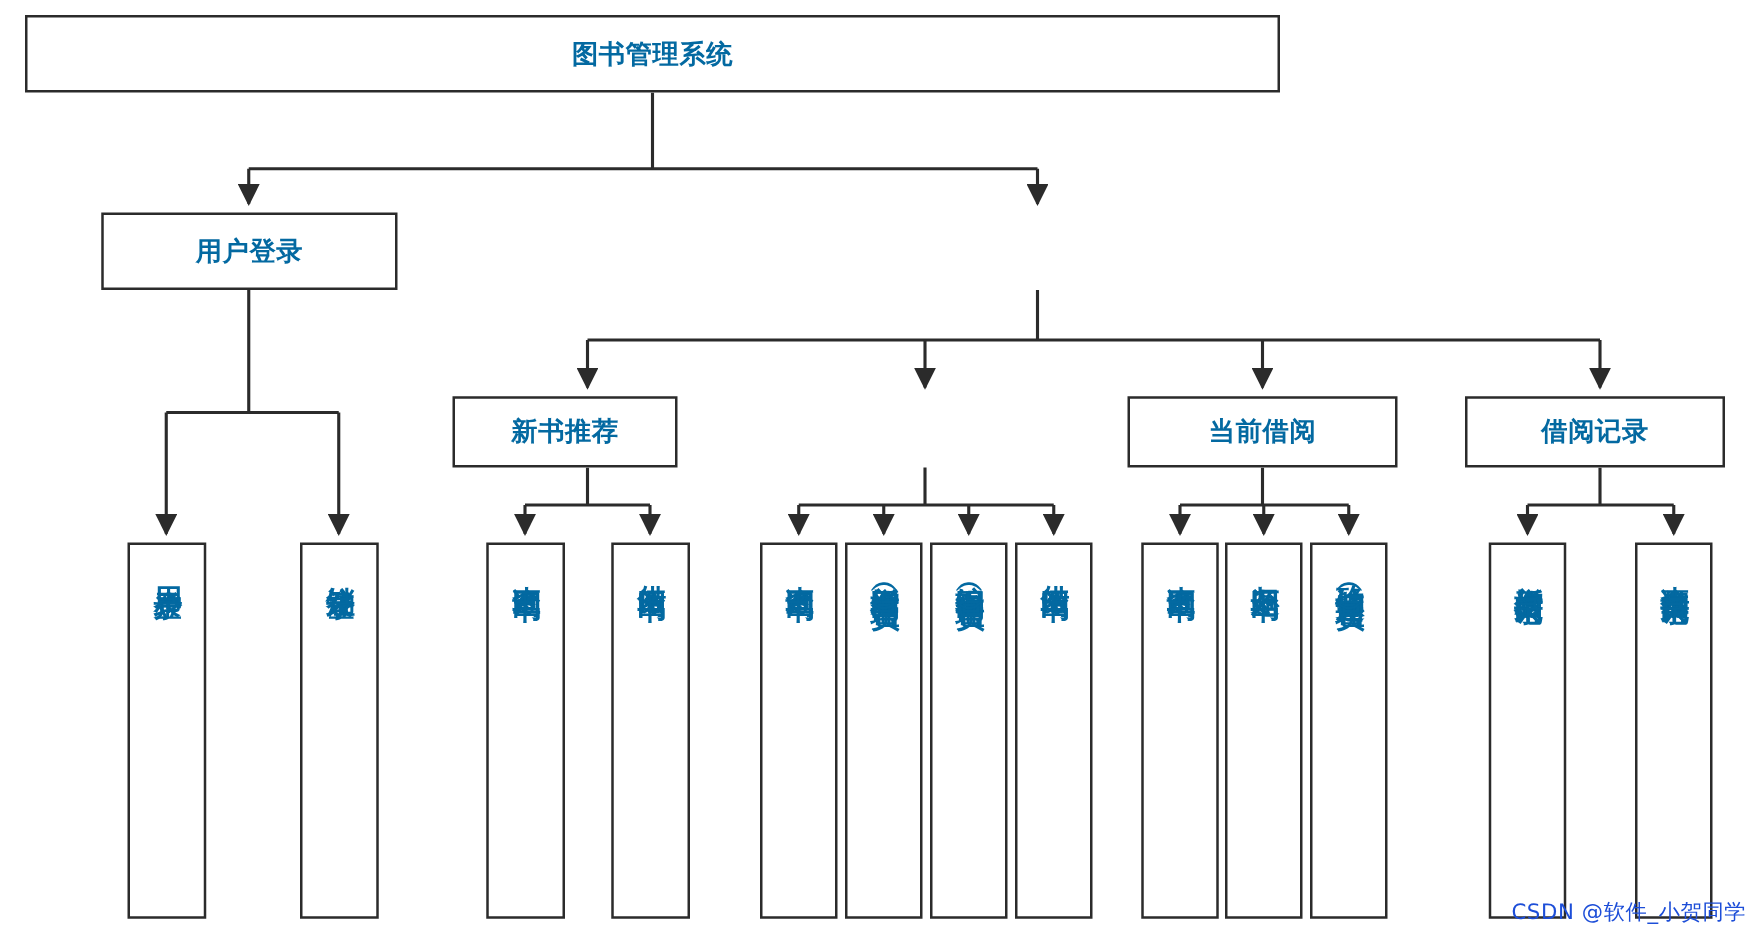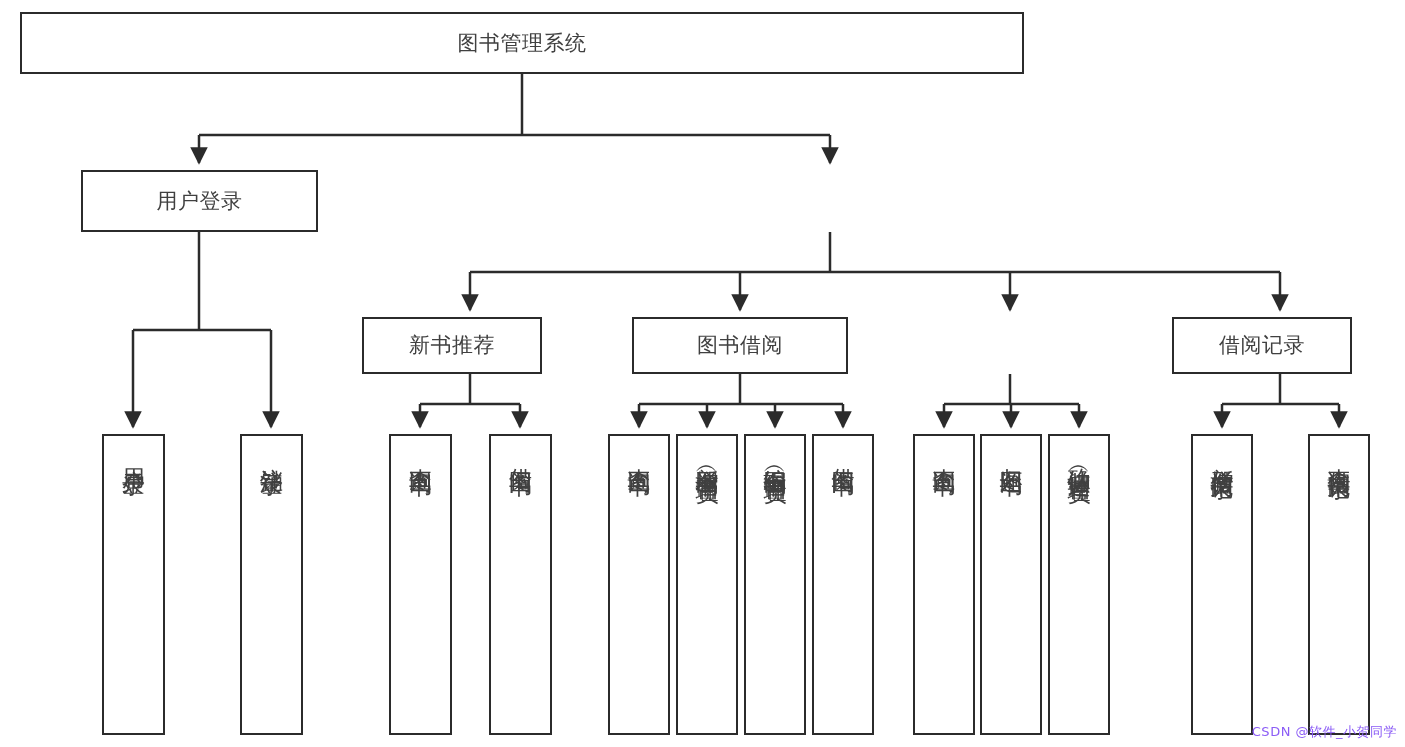--- a/index.html
+++ b/index.html
@@ -29,24 +29,25 @@
     position: absolute;
     box-sizing: border-box;
     background: #ffffff;
     border: 2.5px solid #2b2b2b;
     display: flex;
     align-items: center;
     justify-content: center;
     z-index: 2;
   }
   .node .label {
-    color: #404040;
+    color: #0369a1;
     line-height: 1.18;
     text-align: center;
     white-space: pre;
+    font-weight: bold;
   }
   .node.horiz .label {
     font-size: 21px;
     letter-spacing: 0.5px;
   }
   .node.vert {
     align-items: flex-start;
     justify-content: center;
     padding-top: 14px;
   }
@@ -54,22 +55,22 @@
     writing-mode: vertical-rl;
     text-orientation: upright;
     font-size: 23px;
     letter-spacing: 2px;
     line-height: 1;
   }
   #watermark {
     position: absolute;
     right: 8px;
     bottom: 6px;
-    font-size: 13px;
-    color: #8b5cf6;
+    font-size: 17px;
+    color: #1d4ed8;
     letter-spacing: 0.5px;
     z-index: 5;
     white-space: nowrap;
   }
 </style>
 </head>
 <body>
 
 <div id="canvas">
 
@@ -132,26 +133,26 @@
 
   <div class="node horiz" style="left:81px; top:170px; width:237px; height:62px;">
     <span class="label">用户登录</span>
   </div>
 
 
   <div class="node horiz" style="left:362px; top:317px; width:180px; height:57px;">
     <span class="label">新书推荐</span>
   </div>
 
-  <div class="node horiz" style="left:632px; top:317px; width:216px; height:57px;">
-    <span class="label">图书借阅</span>
-  </div>
-
-
-  <div class="node horiz" style="left:1172px; top:317px; width:180px; height:57px;justify-content:center;">
+
+  <div class="node horiz" style="left:902px; top:317px; width:216px; height:57px;">
+    <span class="label">当前借阅</span>
+  </div>
+
+  <div class="node horiz" style="left:1172px; top:317px; width:208px; height:57px;justify-content:center;">
     <span class="label">借阅记录</span>
   </div>
 
   <div class="node vert" style="left:102px; top:434px; width:63px; height:301px;">
     <span class="label">用户登录</span>
   </div>
 
   <div class="node vert" style="left:240px; top:434px; width:63px; height:301px;">
     <span class="label">注销登录</span>
   </div>

